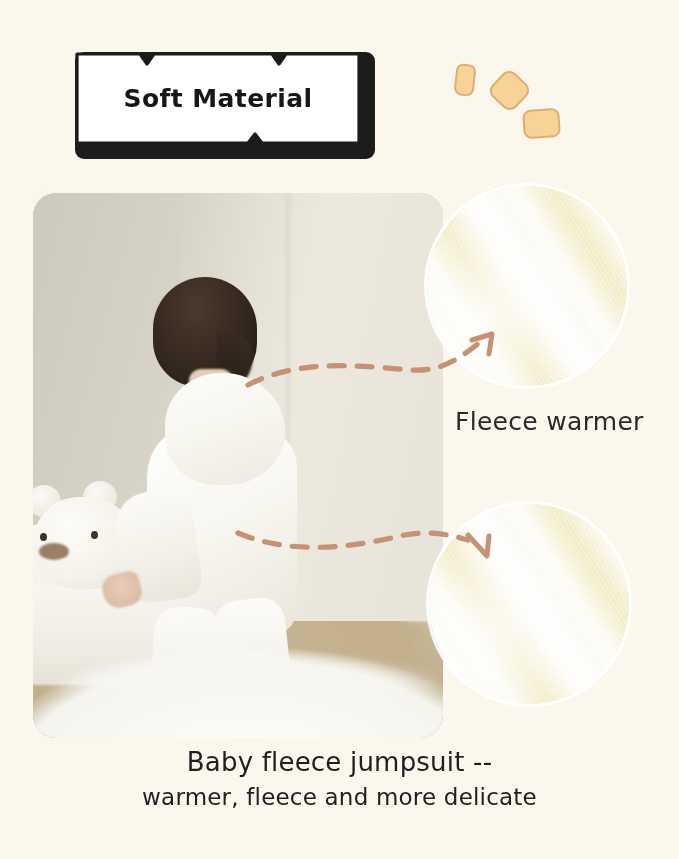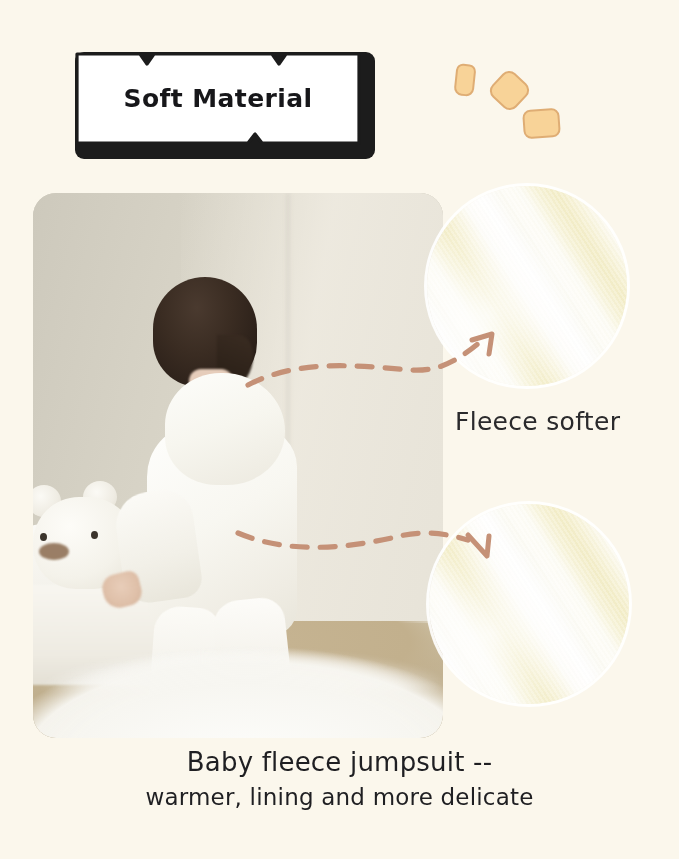--- a/index.html
+++ b/index.html
@@ -570,18 +570,18 @@
   </g>
 
   <g fill="none" stroke="#C59177" stroke-width="5.2" stroke-linecap="round" stroke-dasharray="15 13">
     <path d="M238,533 C290,555 350,548 400,536 C426,530 448,534 468,540"></path>
   </g>
   <g fill="none" stroke="#C59177" stroke-width="5" stroke-linecap="round" stroke-linejoin="round">
     <path d="M468,535 L487,556 L489,536"></path>
   </g>
 </svg>
 
-<div id="fleece-lining-label">Fleece softer</div>
+<div id="fleece-lining-label">Fleece warmer</div>
 
 <div id="caption">
   <span id="caption-line1">Baby fleece jumpsuit --</span>
-  <span id="caption-line2">warmer, lining and more delicate</span>
+  <span id="caption-line2">warmer, fleece and more delicate</span>
 </div>
 
 </body></html>

